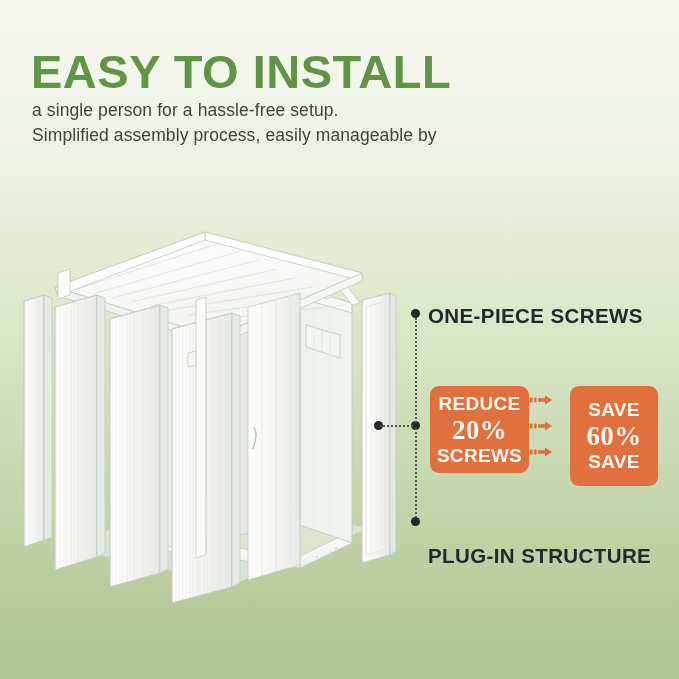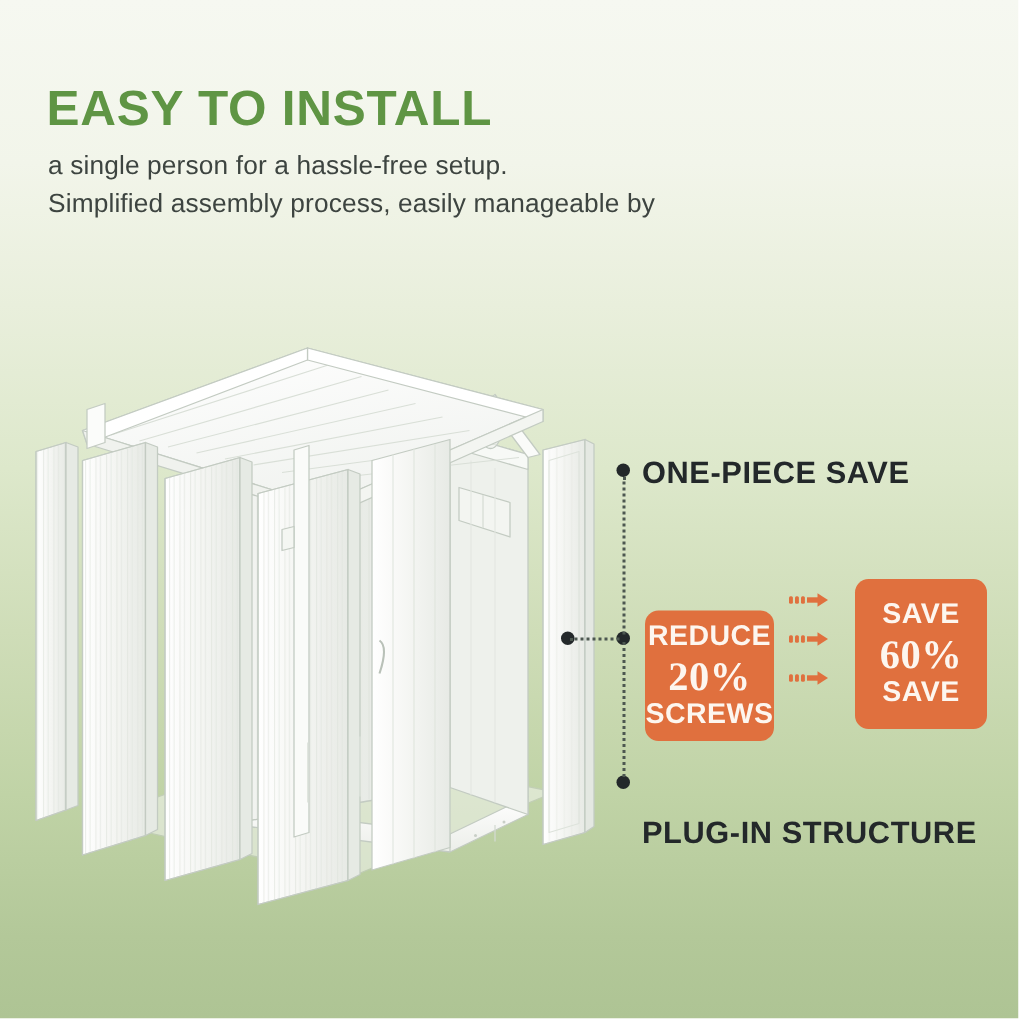--- a/index.html
+++ b/index.html
@@ -19,21 +19,21 @@
        #cfddb8 62%,
        #c0d3a6 78%,
        #b3c899 92%,
        #aec494 100%);
     overflow:hidden;
   }
 
   
   .headline{
     position:absolute;left:31px;top:44px;
-    font-size:33px;line-height:55px;
+    font-size:47px;line-height:55px;
     font-weight:bold;letter-spacing:0.5px;
     color:#5f9544;
     white-space:nowrap;
   }
   .subtitle{
     position:absolute;left:32px;top:98px;
     width:470px;
     font-size:17.5px;line-height:25px;
     color:#3d4440;
     letter-spacing:0.1px;
@@ -76,21 +76,21 @@
   .obox{
     position:absolute;
     background:#e0703e;
     border-radius:9px;
     color:#fdf6ef;
     display:flex;flex-direction:column;
     align-items:center;justify-content:center;
     font-weight:bold;
     text-align:center;
   }
-  #box-left{left:430px;top:386px;width:86px;height:87px;margin-top:21px;}
+  #box-left{left:430px;top:386px;width:99px;height:87px;}
   #box-right{left:570px;top:386px;width:88px;height:100px;}
   .obox .l1{font-size:19px;line-height:22px;letter-spacing:0.3px;}
   .obox .l2{font-size:27px;line-height:30px;letter-spacing:0.3px;font-family:Liberation Serif, serif;}
   .obox .l3{font-size:19px;line-height:22px;letter-spacing:0.3px;}
 
   #arrows{position:absolute;left:526px;top:392px;width:42px;height:76px;}
 </style>
 </head>
 <body>
 
@@ -241,21 +241,21 @@
   </svg>
 
   <div class="dot" id="dot-top"></div>
   <div class="dot" id="dot-mid"></div>
   <div class="dot" id="dot-bottom"></div>
   <div class="dot" id="dot-panel"></div>
   <div class="dline-v" id="dline-v1"></div>
   <div class="dline-v" id="dline-v2"></div>
   <div id="dline-h"></div>
 
-  <div class="callout" id="label-top">ONE-PIECE SAVE</div>
+  <div class="callout" id="label-top">ONE-PIECE SCREWS</div>
   <div class="callout" id="label-bottom">PLUG-IN STRUCTURE</div>
 
   <div class="obox" id="box-left">
     <span class="l1">REDUCE</span>
     <span class="l2">20%</span>
     <span class="l3">SCREWS</span>
   </div>
 
   <svg id="arrows" viewBox="0 0 42 76">
     <g fill="#e0703e">

